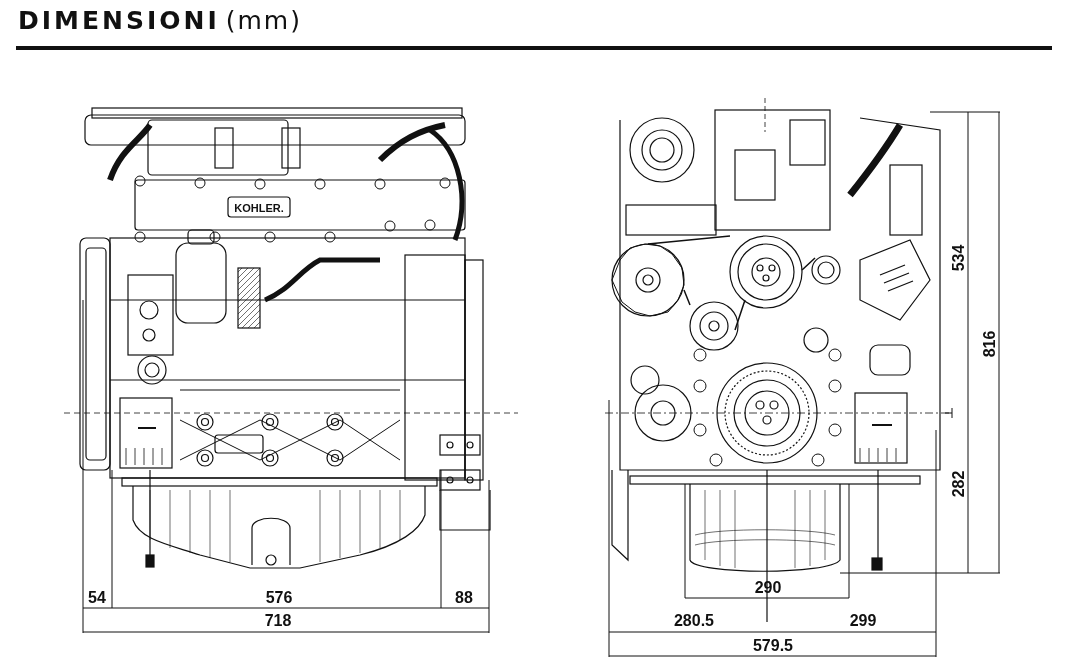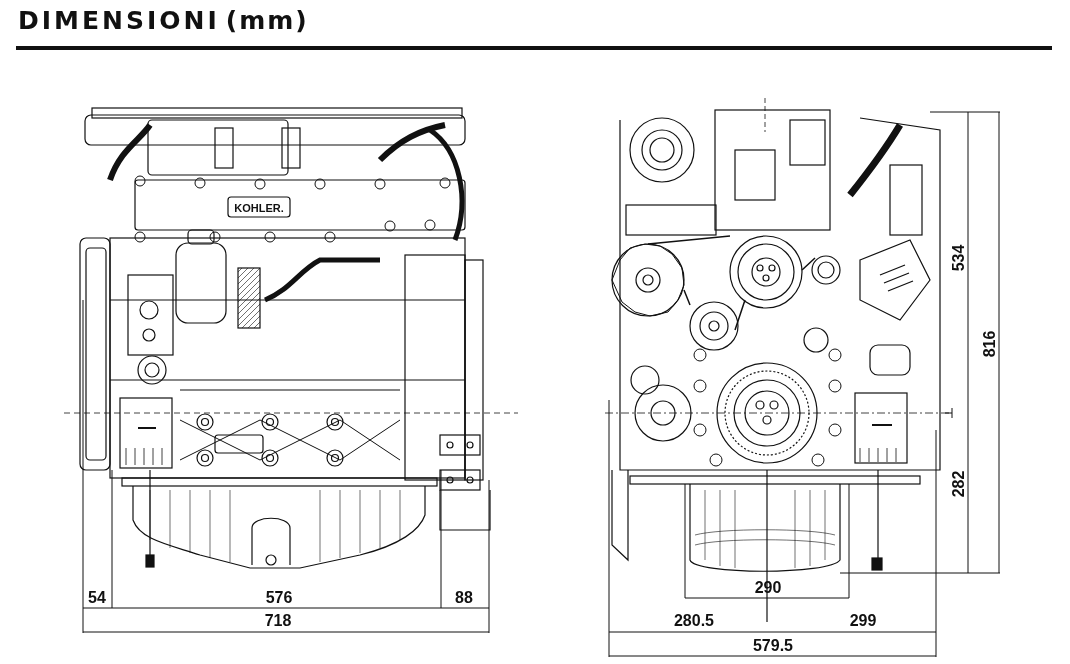--- a/index.html
+++ b/index.html
@@ -1,19 +1,19 @@
 <!DOCTYPE html>
 <html><head>
 <meta charset="utf-8">
 <style>
   html, body { margin: 0; padding: 0; background: #ffffff; }
   body { width: 1070px; height: 664px; position: relative; overflow: hidden; font-family: "Liberation Sans", sans-serif; }
   .title { position: absolute; left: 18px; top: 6px; font-family: "DejaVu Sans", sans-serif; font-size: 25px; color: #111; letter-spacing: 3px; }
   .title .bold { font-weight: bold; text-align: center; }
-  .title .unit { font-weight: bold; letter-spacing: 2px; margin-left: 6px; text-align: right; }
+  .title .unit { font-weight: normal; letter-spacing: 2px; margin-left: 6px; text-align: right; }
   .rule { position: absolute; left: 16px; top: 46px; width: 1036px; height: 4px; background: #111; }
   svg { position: absolute; left: 0; top: 0; }
   .dim { font-family: "Liberation Sans", sans-serif; font-weight: bold; font-size: 16px; fill: #111; }
 </style>
 </head>
 <body>
 
 <div class="title">
   <span class="bold">DIMENSIONI</span><span class="unit">(mm)</span>
 </div>

